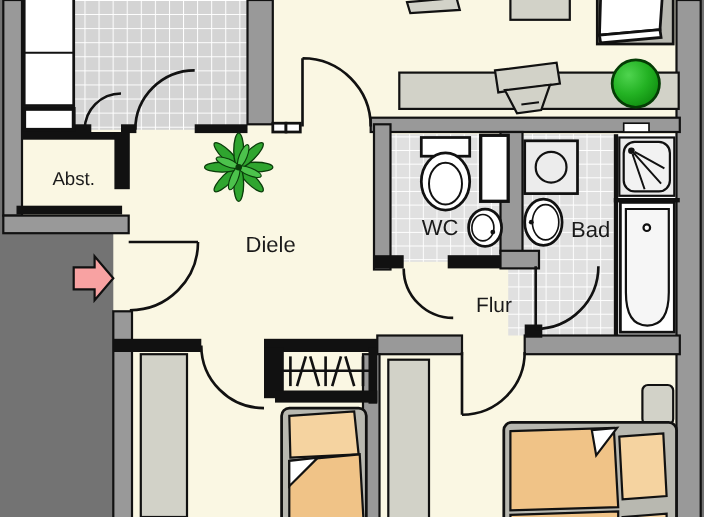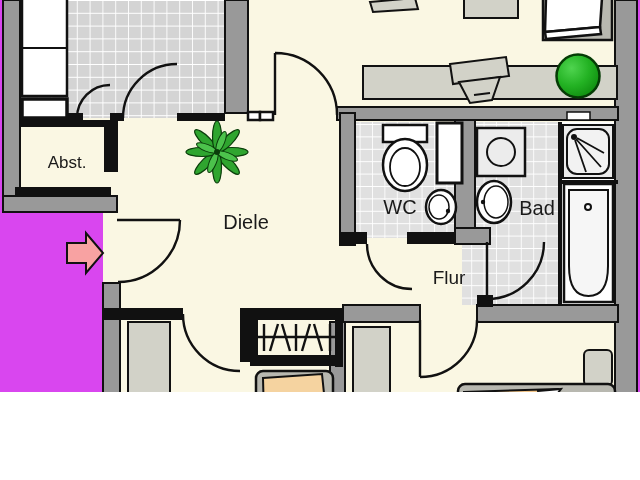--- a/index.html
+++ b/index.html
@@ -1,16 +1,16 @@
 <!DOCTYPE html>
 <html style="--floor: #FAF7E3; --wall: #999999; --tile_kitchen: #D4D4D4; --tile_bath: #DFDFDF; --furniture: #D2D2C8; --bedframe: #B8B8B0; --bedding: #F0C387; --pillow: #F5D3A0; --plant: #2FA52F; --ball_green: #1FA41F; --arrow_pink: #F8A2A2;"><head>
 <meta charset="utf-8">
 <style>
   html,body { margin:0; padding:0; background:#fff; }
-  .plan { position:relative; width:640px; height:392px; background:#d946ef; overflow:hidden; }
+  .plan { position:relative; width:640px; height:470px; background:#737373; overflow:hidden; }
   svg { display:block; }
   .wall  { fill:var(--wall,#999); stroke:#111; stroke-width:2; }
   .bwall { fill:#111; }
   .floor { fill:var(--floor,#faf7e3); }
   .wfix  { fill:#fff; stroke:#111; stroke-width:2.5; }
   .furn  { fill:var(--furniture,#d2d2c8); stroke:#111; stroke-width:2; }
   .frame { fill:var(--bedframe,#b8b8b0); stroke:#111; stroke-width:2.5; }
   .duvet { fill:var(--bedding,#f0c387); stroke:#111; stroke-width:2; }
   .pill  { fill:var(--pillow,#f5d3a0); stroke:#111; stroke-width:2; }
   .fold  { fill:#fff; stroke:#111; stroke-width:2; }

